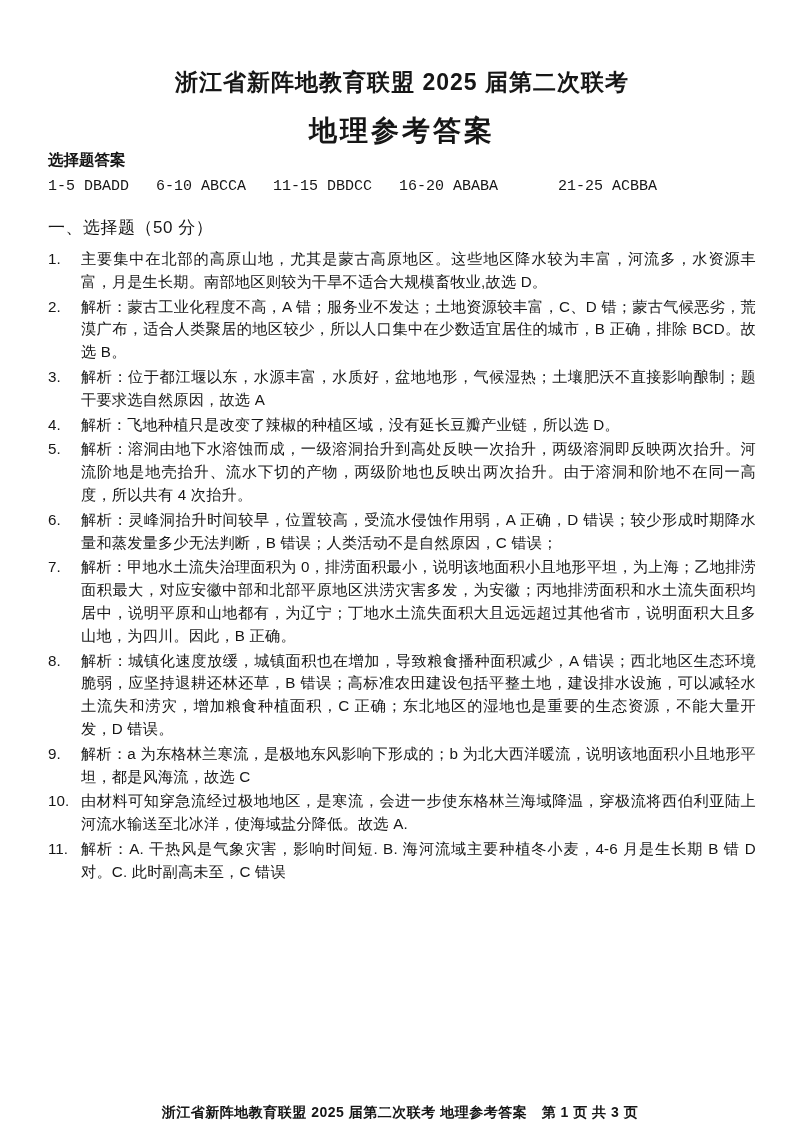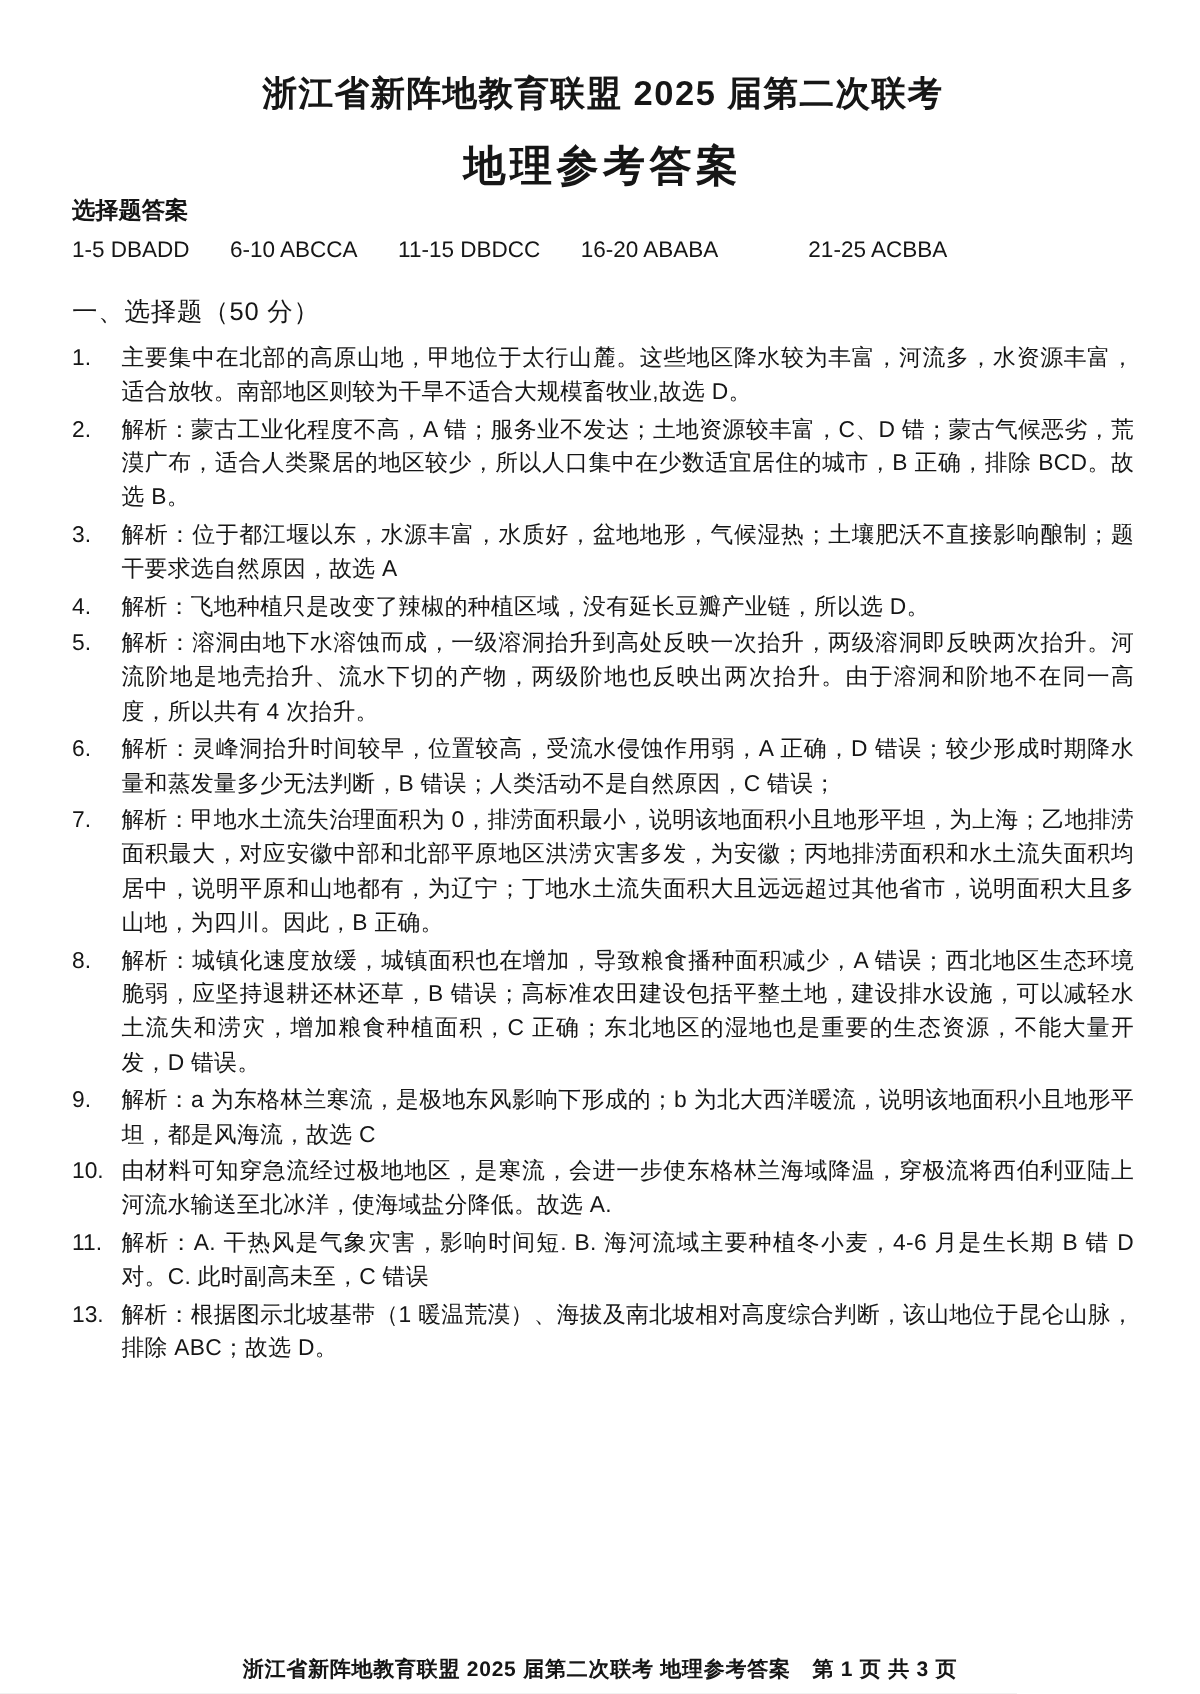--- a/index.html
+++ b/index.html
@@ -9,41 +9,41 @@
     width: 800px;
     height: 1129px;
     margin: 0 auto;
     background: #ffffff;
     color: #161616;
     font-family: "Liberation Sans", "DejaVu Sans", sans-serif;
     overflow: hidden;
   }
   .inner { padding: 0 44px 0 48px; }
   .exam-title {
-    margin-top: 47px;
+    margin-top: 67px;
     text-align: center;
     font-size: 23px;
     font-weight: bold;
     letter-spacing: 1px;
   }
   .subject-title {
     margin-top: 14px;
     text-align: center;
     font-size: 28px;
     font-weight: bold;
     letter-spacing: 3px;
   }
   .mc-head {
     font-size: 15.5px;
     font-weight: bold;
   }
   .mc-row {
     margin-top: 7px;
     font-size: 15px;
-    font-family: Liberation Sans, sans-serif;
+    font-family: Liberation Mono, monospace;
     white-space: nowrap;
   }
   .mc-row .mc-group { margin-right: 27px; }
   .mc-row .mc-group:nth-child(4) { margin-right: 0; }
   .mc-row .mc-group:nth-child(5) { margin-left: 60px; margin-right: 0; }
   .sec-head {
     margin-top: 21px;
     font-size: 17px;
     font-weight: normal;
     letter-spacing: 0.5px;
@@ -81,21 +81,21 @@
 <div class="page">
   <div class="inner">
     <div class="exam-title">浙江省新阵地教育联盟 2025 届第二次联考</div>
     <div class="subject-title">地理参考答案</div>
     <div class="mc-head">选择题答案</div>
     <div class="mc-row" id="mc-row"><span class="mc-group">1-5 DBADD</span><span class="mc-group">6-10 ABCCA</span><span class="mc-group">11-15 DBDCC</span><span class="mc-group">16-20 ABABA</span><span class="mc-group">21-25 ACBBA</span></div>
     <div class="sec-head">一、选择题（50 分）</div>
     <div class="items" id="items">
         <div class="item">
           <span class="num">1.</span>
-          <div class="txt">主要集中在北部的高原山地，甲地位于太行山麓。这些地区降水较为丰富，河流多，水资源丰富，适合放牧。南部地区则较为干旱不适合大规模畜牧业,故选 D。</div>
+          <div class="txt">主要集中在北部的高原山地，尤其是蒙古高原地区。这些地区降水较为丰富，河流多，水资源丰富，月是生长期。南部地区则较为干旱不适合大规模畜牧业,故选 D。</div>
         </div>
         <div class="item">
           <span class="num">2.</span>
           <div class="txt">解析：蒙古工业化程度不高，A 错；服务业不发达；土地资源较丰富，C、D 错；蒙古气候恶劣，荒漠广布，适合人类聚居的地区较少，所以人口集中在少数适宜居住的城市，B 正确，排除 BCD。故选 B。</div>
         </div>
         <div class="item">
           <span class="num">3.</span>
           <div class="txt">解析：位于都江堰以东，水源丰富，水质好，盆地地形，气候湿热；土壤肥沃不直接影响酿制；题干要求选自然原因，故选 A</div>
         </div>
         <div class="item">
@@ -123,20 +123,16 @@
           <div class="txt">解析：a 为东格林兰寒流，是极地东风影响下形成的；b 为北大西洋暖流，说明该地面积小且地形平坦，都是风海流，故选 C</div>
         </div>
         <div class="item">
           <span class="num">10.</span>
           <div class="txt">由材料可知穿急流经过极地地区，是寒流，会进一步使东格林兰海域降温，穿极流将西伯利亚陆上河流水输送至北冰洋，使海域盐分降低。故选 A.</div>
         </div>
         <div class="item">
           <span class="num">11.</span>
           <div class="txt">解析：A. 干热风是气象灾害，影响时间短. B. 海河流域主要种植冬小麦，4-6 月是生长期 B 错 D 对。C. 此时副高未至，C 错误</div>
         </div>
-        <div class="item">
-          <span class="num">13.</span>
-          <div class="txt">解析：根据图示北坡基带（1 暖温荒漠）、海拔及南北坡相对高度综合判断，该山地位于昆仑山脉，排除 ABC；故选 D。</div>
-        </div>
       </div>
   </div>
   <div class="footer">浙江省新阵地教育联盟 2025 届第二次联考 地理参考答案　第 1 页 共 3 页</div>
 </div>
 
 </body></html>

